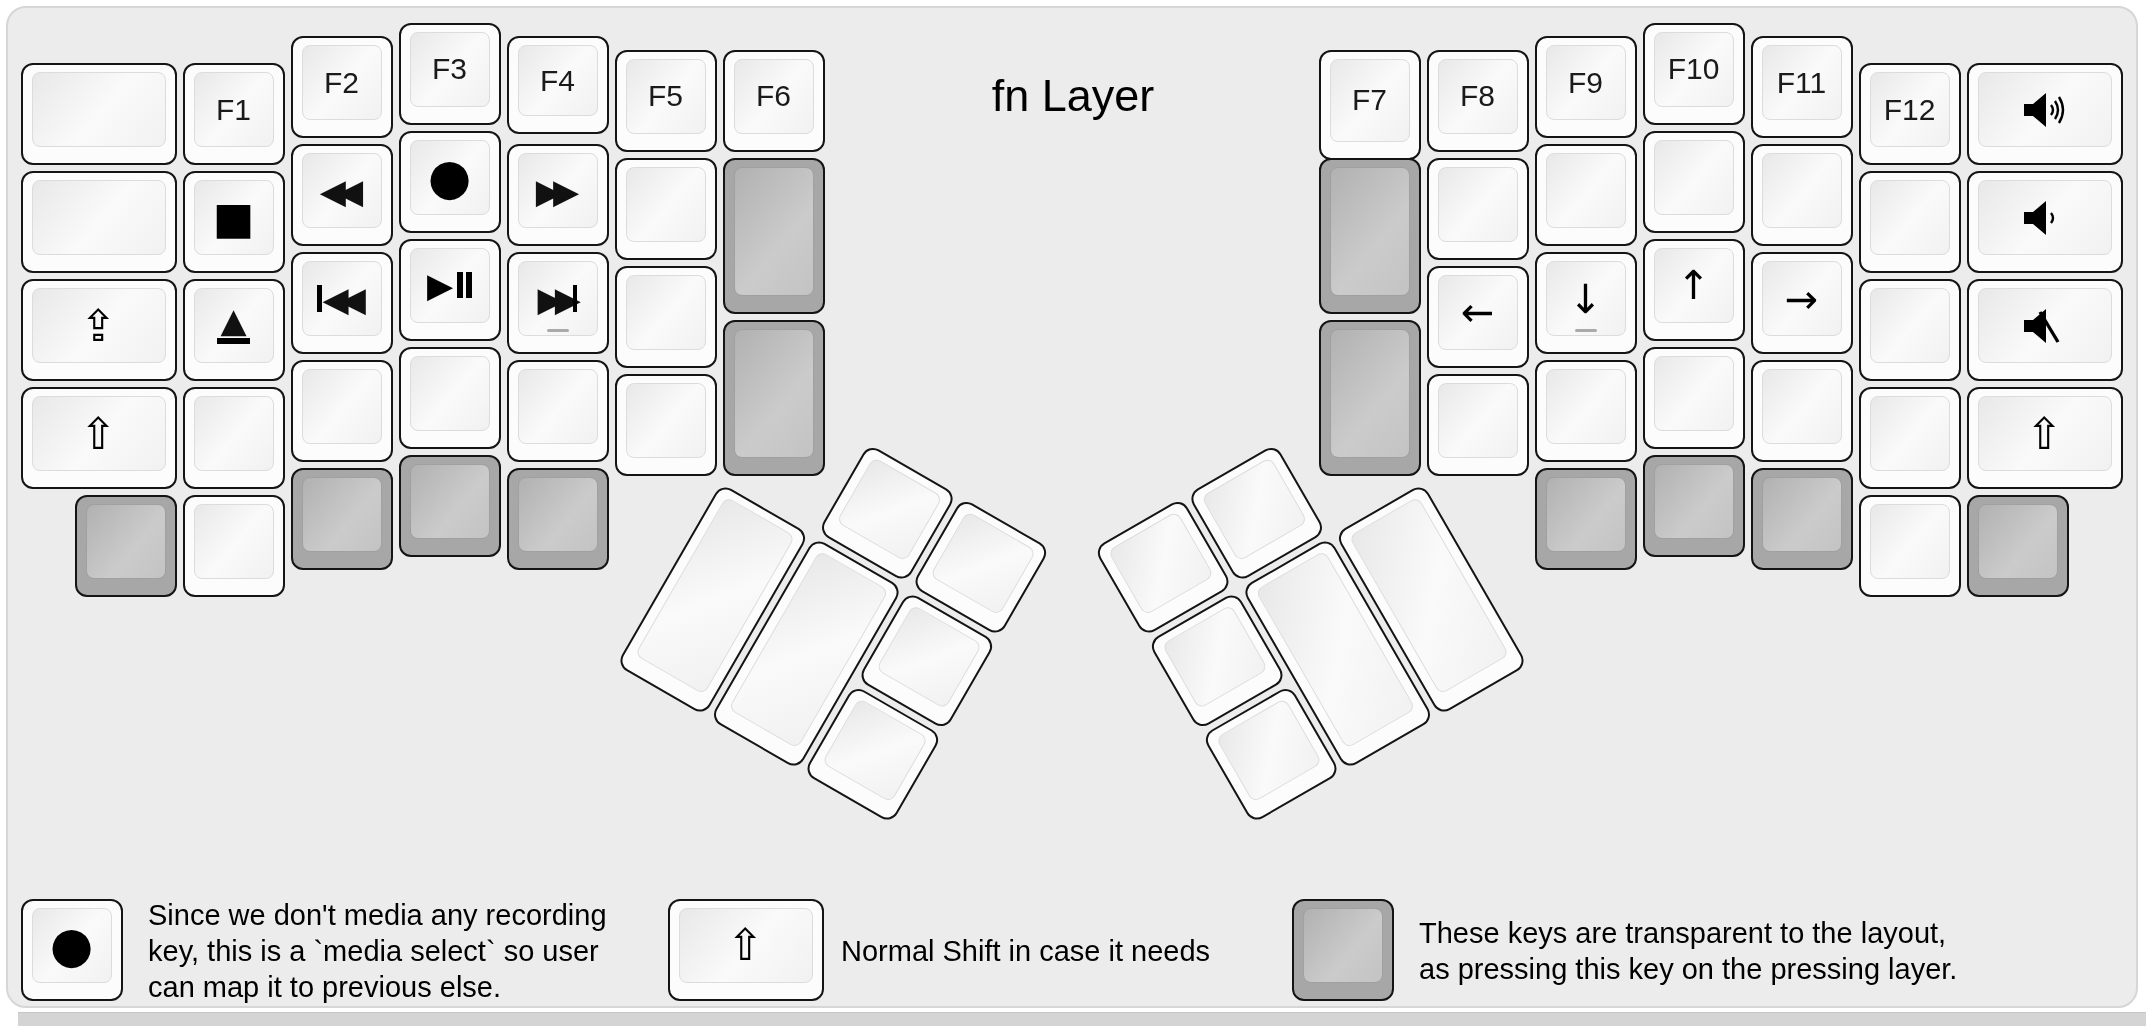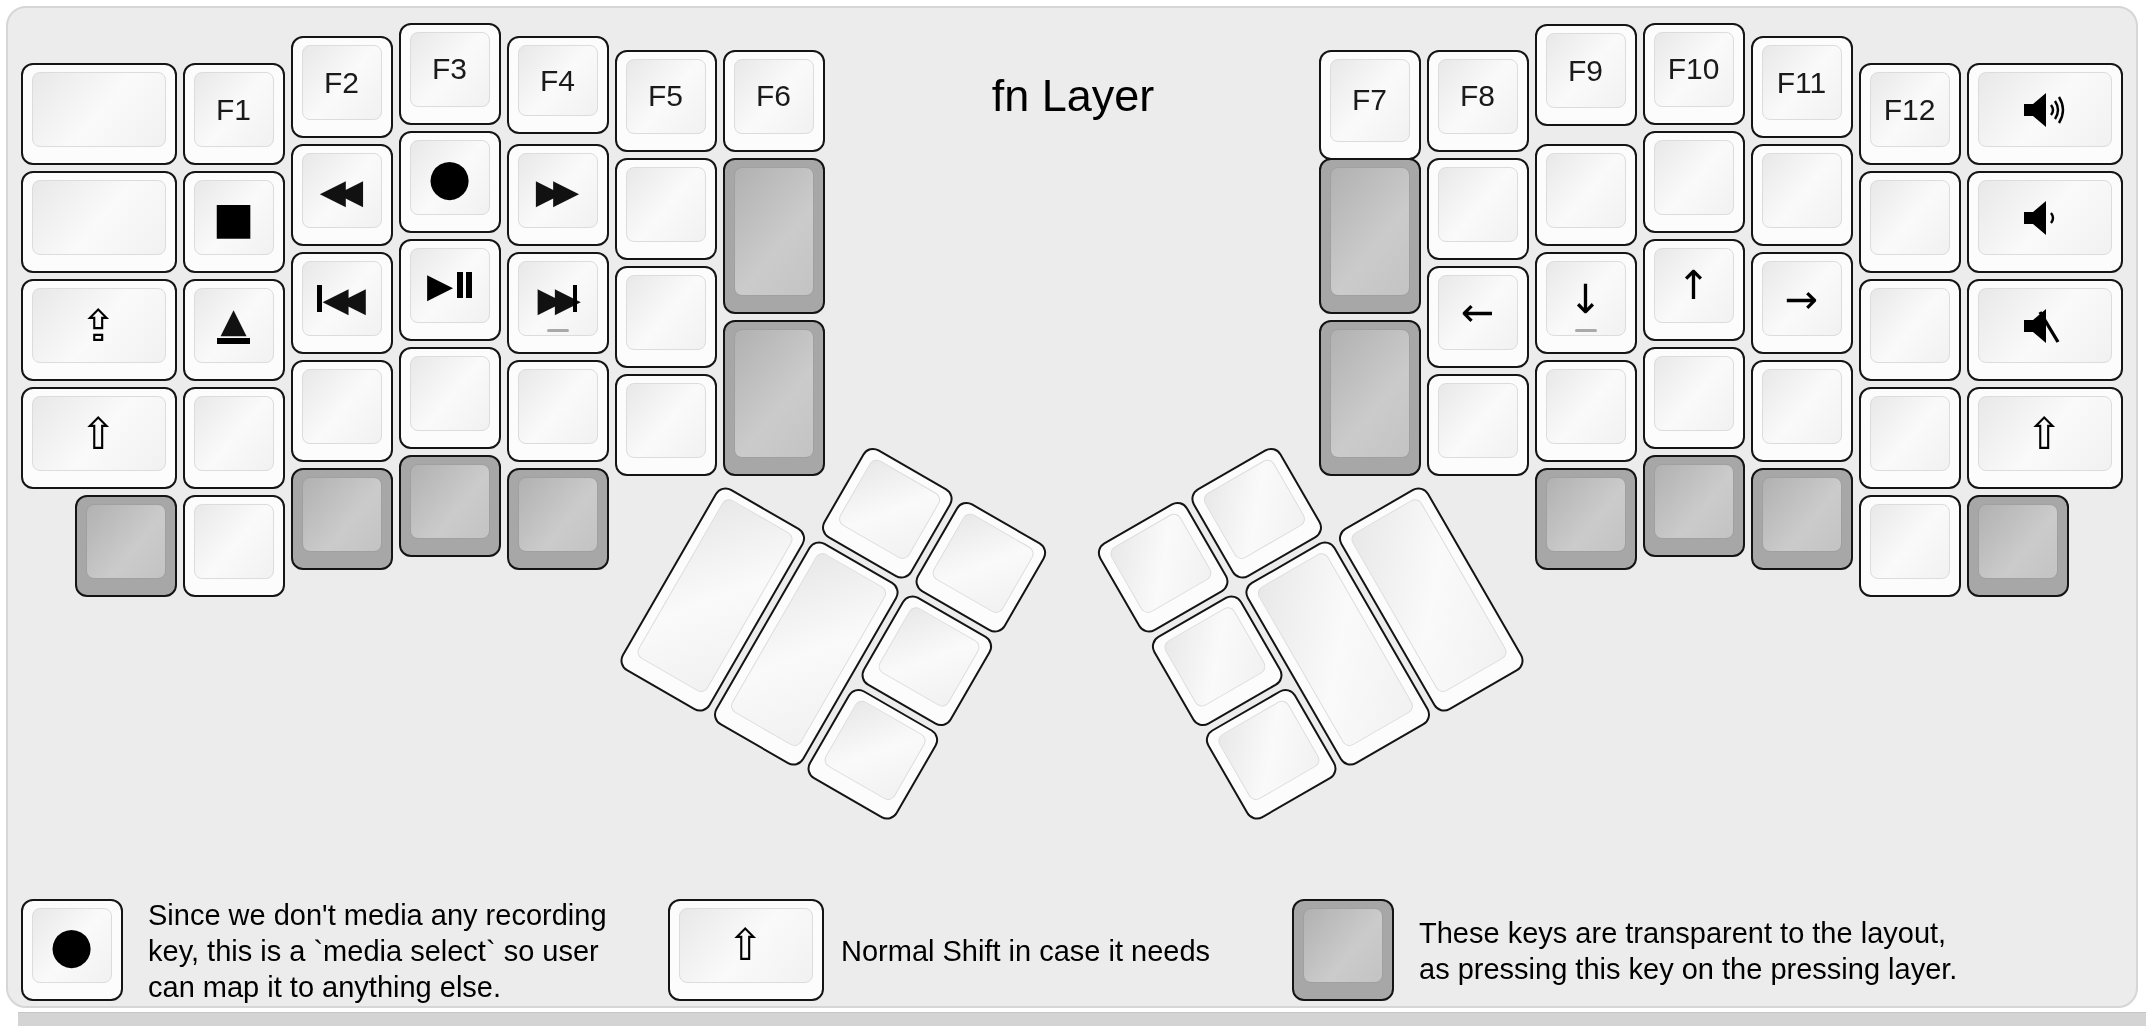--- a/index.html
+++ b/index.html
@@ -215,21 +215,21 @@
     <div class="key" style="left: 1318.5px; top: 49.5px; width: 102px; height: 110px;">
       <div class="cap">
         <span class="label">F7</span>
       </div>
     </div>
     <div class="key" style="left: 1426.5px; top: 49.5px; width: 102px; height: 102px;">
       <div class="cap">
         <span class="label">F8</span>
       </div>
     </div>
-    <div class="key" style="left: 1534.5px; top: 24px; width: 102px; height: 102px; text-align: center;">
+    <div class="key" style="left: 1534.5px; top: 36px; width: 102px; height: 102px; text-align: center;">
       <div class="cap">
         <span class="label">F9</span>
       </div>
     </div>
     <div class="key" style="left: 1642.5px; top: 22.5px; width: 102px; height: 102px;">
       <div class="cap">
         <span class="label">F10</span>
       </div>
     </div>
     <div class="key" style="left: 1750.5px; top: 36px; width: 102px; height: 102px;">
@@ -392,21 +392,21 @@
 <div id="legend">
     <div class="legend-item" style="left: 18px;">
       <div class="key" style="left: 2.5px; top: 2.5px; width: 102px; height: 102px;">
         <div class="cap">
           <span class="glyph" style="font-size:50px">●</span>
         </div>
       </div>
       <div class="legend-text" style="left: 130px;">
         <div>Since we don't media any recording</div>
         <div>key, this is a `media select` so user</div>
-        <div>can map it to anything else.</div>
+        <div>can map it to previous else.</div>
       </div>
     </div>
     <div class="legend-item" style="left: 665px;">
       <div class="key" style="left: 2.5px; top: 2.5px; width: 156px; height: 102px;">
         <div class="cap">
           <span class="glyph" style="font-size:44px">⇧</span>
         </div>
       </div>
       <div class="legend-text" style="left: 176px;">
         <div>Normal Shift in case it needs</div>

